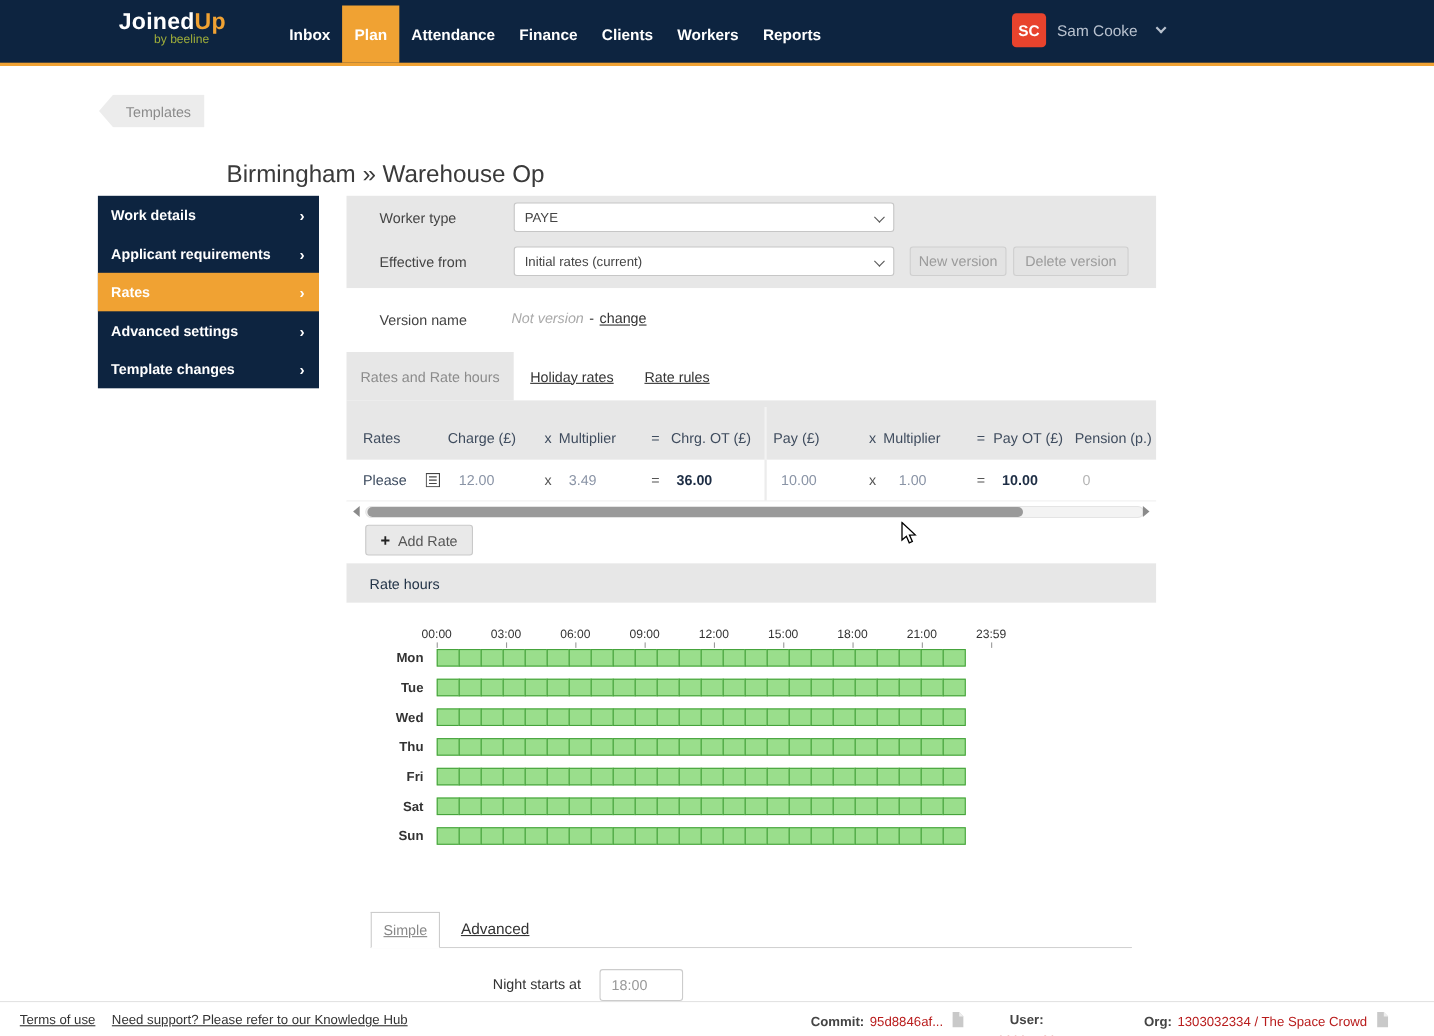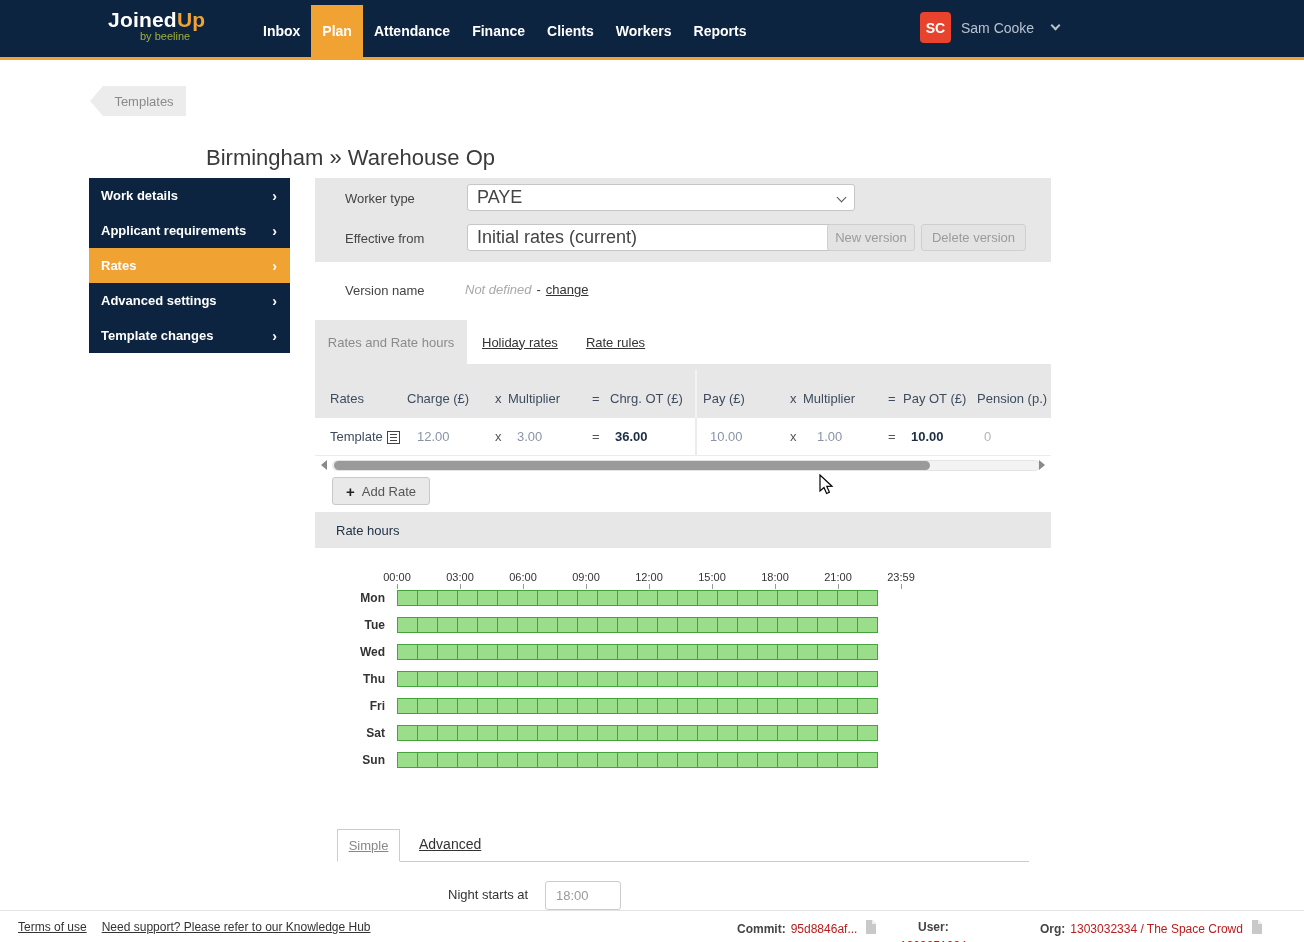--- a/index.html
+++ b/index.html
@@ -35,22 +35,22 @@
   
   .sidebar { position:absolute; left:89px; top:178px; width:201px; background:#0d2440; }
   .side-item { height:35px; display:flex; align-items:center; justify-content:space-between;
     padding:0 13px 0 12px; color:#fff; font-size:13px; font-weight:bold; cursor:pointer; }
   .side-item.active { background:#f0a233; }
   .side-chev { font-size:14px; font-weight:bold; color:#fff; }
   
   .main { position:absolute; left:315px; top:178px; width:736px; }
   .panel-top { height:84px; background:#e7e7e7; position:relative; }
   .flabel { position:absolute; font-size:13px; color:#444; }
-  .fake-select { position:absolute; left:152px; width:388px; height:27px; background:#fff;
-    border:1px solid #c6c6c6; border-radius:3px; font-size:18px; color:#444;
+  .fake-select { position:absolute; left:152px; width:346px; height:27px; background:#fff;
+    border:1px solid #c6c6c6; border-radius:3px; font-size:12px; color:#444;
     display:flex; align-items:center; padding:0 24px 0 9px; cursor:pointer; }
   .sel-chev { position:absolute; right:9px; top:9px; width:7px; height:7px;
     border-right:1.5px solid #555; border-bottom:1.5px solid #555; transform:rotate(45deg); }
   .gbtn { position:absolute; top:46px; height:27px; background:#e3e3e3; border:1px solid #cfcfcf;
     border-radius:3px; color:#9b9b9b; font-size:13px; display:flex; align-items:center;
     justify-content:center; cursor:pointer; }
   .version-row { height:58px; background:#fff; position:relative; }
   .version-val { position:absolute; left:150px; top:20px; font-size:13px; display:flex; gap:5px; }
   .notdef { font-style:italic; color:#a9a9a9; }
   .change-link { color:#333; text-decoration:underline; cursor:pointer; }
@@ -188,21 +188,21 @@
       <span>Initial rates (current)</span>
       <span class="sel-chev"></span>
     </div>
     <div class="gbtn" style="left:512px; width:88px;">New version</div>
     <div class="gbtn" style="left:606px; width:105px;">Delete version</div>
   </div>
 
   <div class="version-row">
     <div class="flabel" style="left:30px; top:21px;">Version name</div>
     <div class="version-val">
-      <span class="notdef">Not defined</span>
+      <span class="notdef">Not version</span>
       <span>-</span>
       <span class="change-link">change</span>
     </div>
   </div>
 
   <div class="tab-row">
     <div class="tab-active">Rates and Rate hours</div>
     <div class="tab-link" style="margin-left:15px;">Holiday rates</div>
     <div class="tab-link" style="margin-left:28px;">Rate rules</div>
   </div>
@@ -217,32 +217,32 @@
     <span class="th" style="left:388px;">Pay (£)</span>
     <span class="th" style="left:475px;">x</span>
     <span class="th" style="left:488px;">Multiplier</span>
     <span class="th" style="left:573px;">=</span>
     <span class="th" style="left:588px;">Pay OT (£)</span>
     <span class="th" style="left:662px;">Pension (p.)</span>
     <div class="vdiv"></div>
   </div>
 
   <div class="weekday-row">
-    <span class="td rate-name" style="left:15px;">Template</span>
+    <span class="td rate-name" style="left:15px;">Please</span>
     <span class="rate-icon">
       <svg width="13" height="13" viewBox="0 0 13 13">
           <rect x="0.5" y="0.5" width="12" height="12" fill="#fff" stroke="#444"></rect>
           <line x1="3" y1="3.5" x2="10" y2="3.5" stroke="#444"></line>
           <line x1="3" y1="6.5" x2="10" y2="6.5" stroke="#444"></line>
           <line x1="3" y1="9.5" x2="10" y2="9.5" stroke="#444"></line>
         </svg>
     </span>
     <span class="td rate-input" style="left:102px;">12.00</span>
     <span class="td op" style="left:180px;">x</span>
-    <span class="td rate-input" style="left:202px;">3.00</span>
+    <span class="td rate-input" style="left:202px;">3.49</span>
     <span class="td op" style="left:277px;">=</span>
     <span class="td computed" style="left:300px;">36.00</span>
     <span class="td rate-input" style="left:395px;">10.00</span>
     <span class="td op" style="left:475px;">x</span>
     <span class="td rate-input" style="left:502px;">1.00</span>
     <span class="td op" style="left:573px;">=</span>
     <span class="td computed" style="left:596px;">10.00</span>
     <span class="td pension" style="left:669px;">0</span>
     <div class="vdiv2"></div>
   </div>

